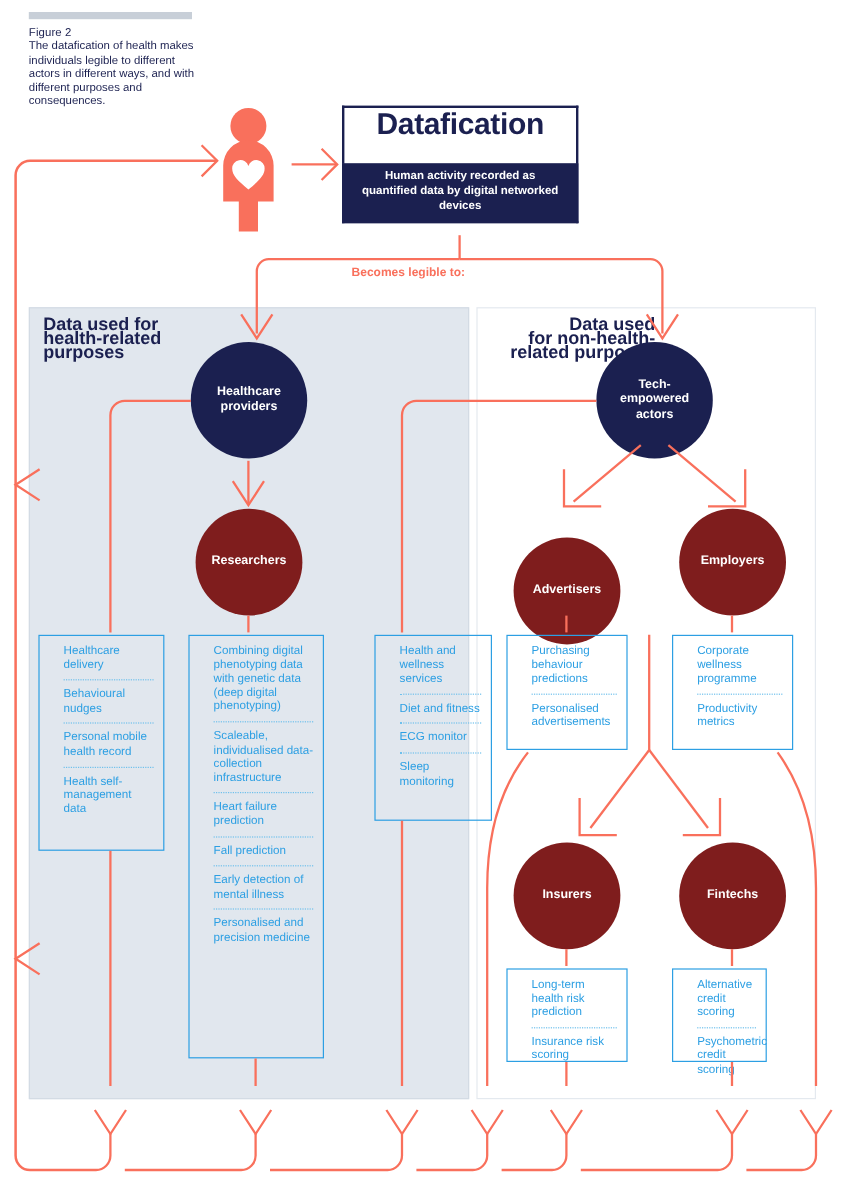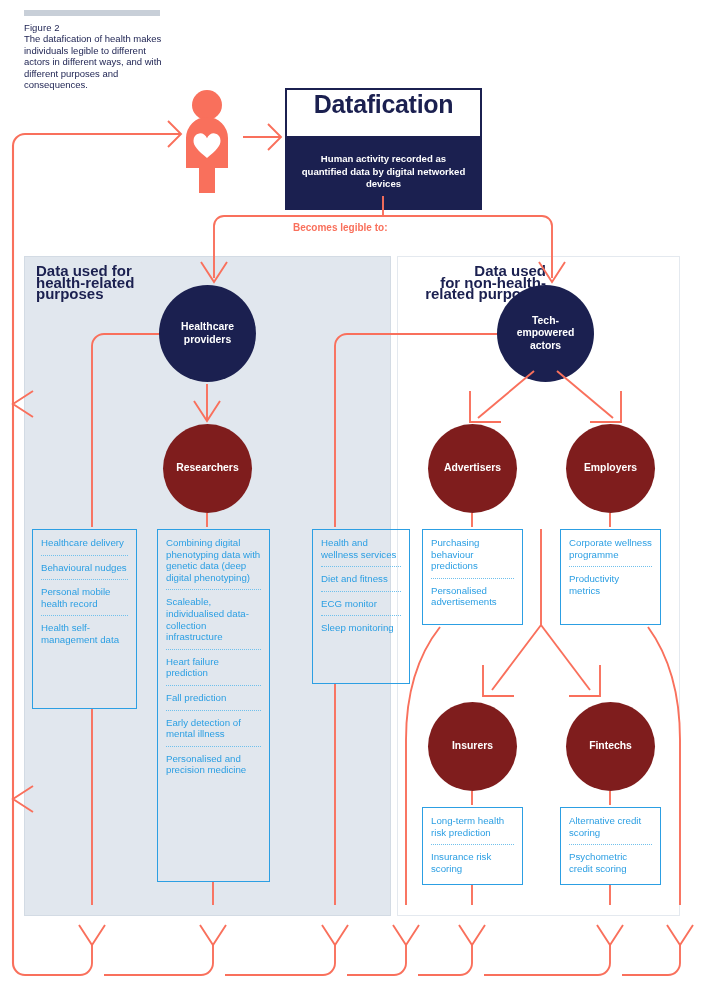--- a/index.html
+++ b/index.html
@@ -32,21 +32,21 @@
 
   
   .circ{position:absolute;border-radius:50%;display:flex;align-items:center;
         justify-content:center;text-align:center;box-sizing:border-box;}
   .circ span{font-size:10.4px;font-weight:bold;color:#ffffff;line-height:12.6px;}
   .circ.navy{background:#1b2050;}
   .circ.blue{background:#7f1d1d;}
 
   
   .ibox{position:absolute;box-sizing:border-box;border:1.5px solid #2c9fe3;background:transparent;
-        padding:7px 8px 8px 8px;}
+        padding:7px 8px 8px 20px;}
   .ibox .it{font-size:9.7px;line-height:11.6px;color:#2c9fe3;}
   .ibox .sep{height:0;border-top:1.6px dotted #6fc0ec;margin:6px 0 6px 0;}
 
   
   #flow{position:absolute;left:0;top:0;width:705px;height:993px;pointer-events:none;}
   .fl{fill:none;stroke:#f9705c;stroke-width:1.9;}
   .fl-thick{fill:none;stroke:#f9705c;stroke-width:2.1;}
   .legible{position:absolute;font-size:10px;font-weight:bold;color:#f9705c;text-align:right;}
 </style>
 </head>
@@ -74,36 +74,36 @@
 
   <svg style="position:absolute;left:176px;top:90px;" width="62" height="104" viewBox="0 0 62 104">
     <circle cx="31" cy="15" r="15" fill="#f9705c"></circle>
     <path d="M10 48 a21 21 0 0 1 42 0 v30 h-13 v25 h-16 v-25 h-13 z" fill="#f9705c"></path>
     <path d="M31 68 c-9-7.5 -13.5-12 -13.5-17.3 a6.9 6.9 0 0 1 13.5-2.4 a6.9 6.9 0 0 1 13.5 2.4 c0 5.3 -4.5 9.8 -13.5 17.3 z" fill="#ffffff"></path>
   </svg>
 
   <div class="dbox dbox-top" style="left:285px;top:88px;width:197px;height:48px;">
     <span>Datafication</span>
   </div>
-  <div class="dbox dbox-bot" style="left:285px;top:136px;width:197px;height:74px;padding:0 12px;">
+  <div class="dbox dbox-bot" style="left:285px;top:136px;width:197px;height:50px;padding:0 12px;">
     <span>Human activity recorded as quantified data by digital networked devices</span>
   </div>
 
   <div class="legible" style="left:293px;top:222px;">Becomes  legible to:</div>
 
   <div class="circ navy" style="left:159px;top:285px;width:97px;height:97px;padding:0 10px;">
     <span>Healthcare providers</span>
   </div>
   <div class="circ blue" style="left:163px;top:424px;width:89px;height:89px;padding:0 8px;">
     <span>Researchers</span>
   </div>
   <div class="circ navy" style="left:497px;top:285px;width:97px;height:97px;padding:0 12px;">
     <span>Tech-empowered actors</span>
   </div>
-  <div class="circ blue" style="left:428px;top:424px;width:89px;height:89px;padding:0 8px;">
+  <div class="circ blue" style="left:428px;top:448px;width:89px;height:89px;padding:0 8px;">
     <span>Advertisers</span>
   </div>
   <div class="circ blue" style="left:566px;top:424px;width:89px;height:89px;padding:0 8px;">
     <span>Employers</span>
   </div>
   <div class="circ blue" style="left:428px;top:702px;width:89px;height:89px;padding:0 8px;">
     <span>Insurers</span>
   </div>
   <div class="circ blue" style="left:566px;top:702px;width:89px;height:89px;padding:0 8px;">
     <span>Fintechs</span>
@@ -154,21 +154,21 @@
       <div class="sep"></div>
       <div class="it">Productivity metrics</div>
     </div>
 
   <div class="ibox" style="left:422px;top:807px;width:101px;height:78px;">
       <div class="it">Long-term health risk prediction</div>
       <div class="sep"></div>
       <div class="it">Insurance risk scoring</div>
     </div>
 
-  <div class="ibox" style="left:560px;top:807px;width:101px;height:78px;">
+  <div class="ibox" style="left:560px;top:807px;width:79px;height:78px;">
       <div class="it">Alternative credit scoring</div>
       <div class="sep"></div>
       <div class="it">Psychometric credit scoring</div>
     </div>
 
   <svg id="flow" viewBox="0 0 705 993">
 
     <path class="fl" d="M243 137 h38"></path>
     <path class="fl" d="M268 124 l13 13 l-13 13"></path>
 

